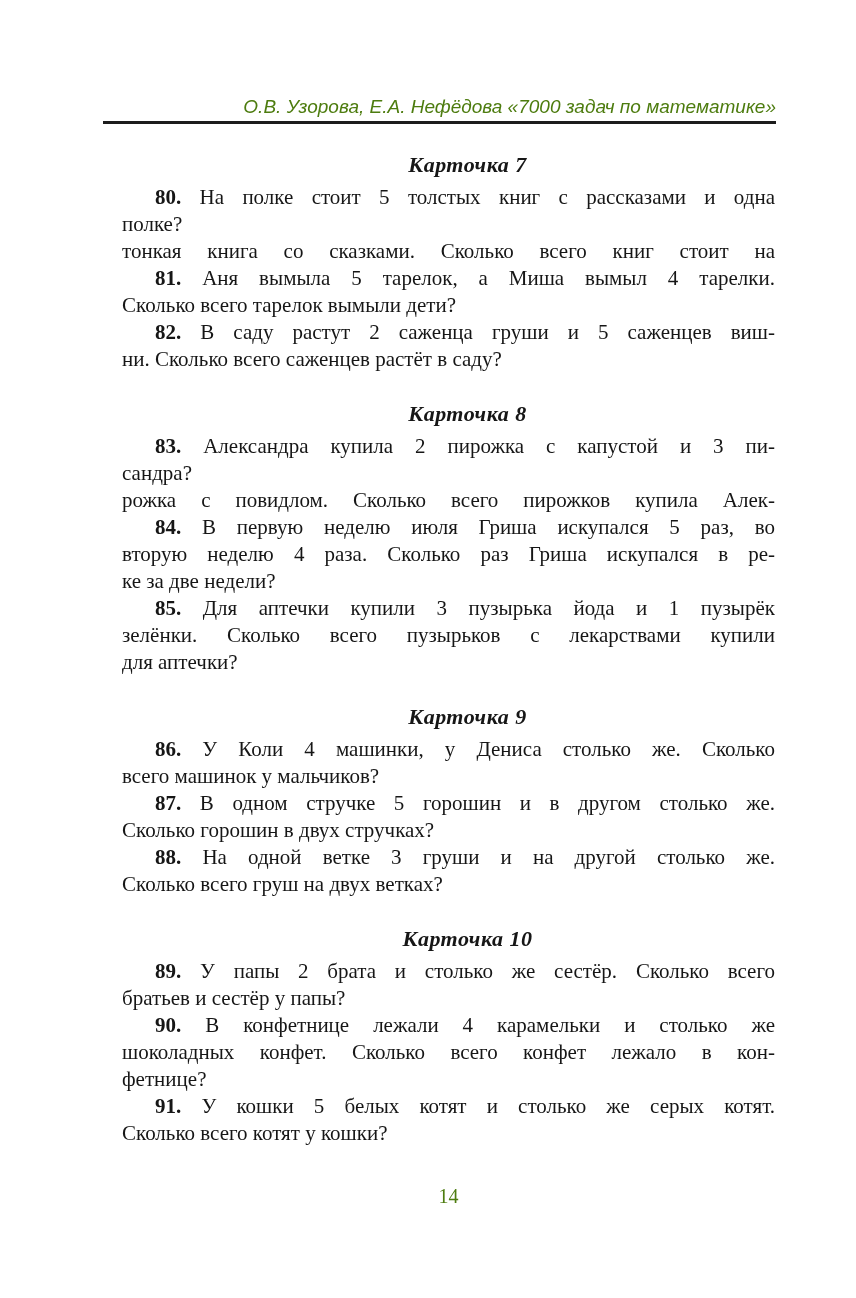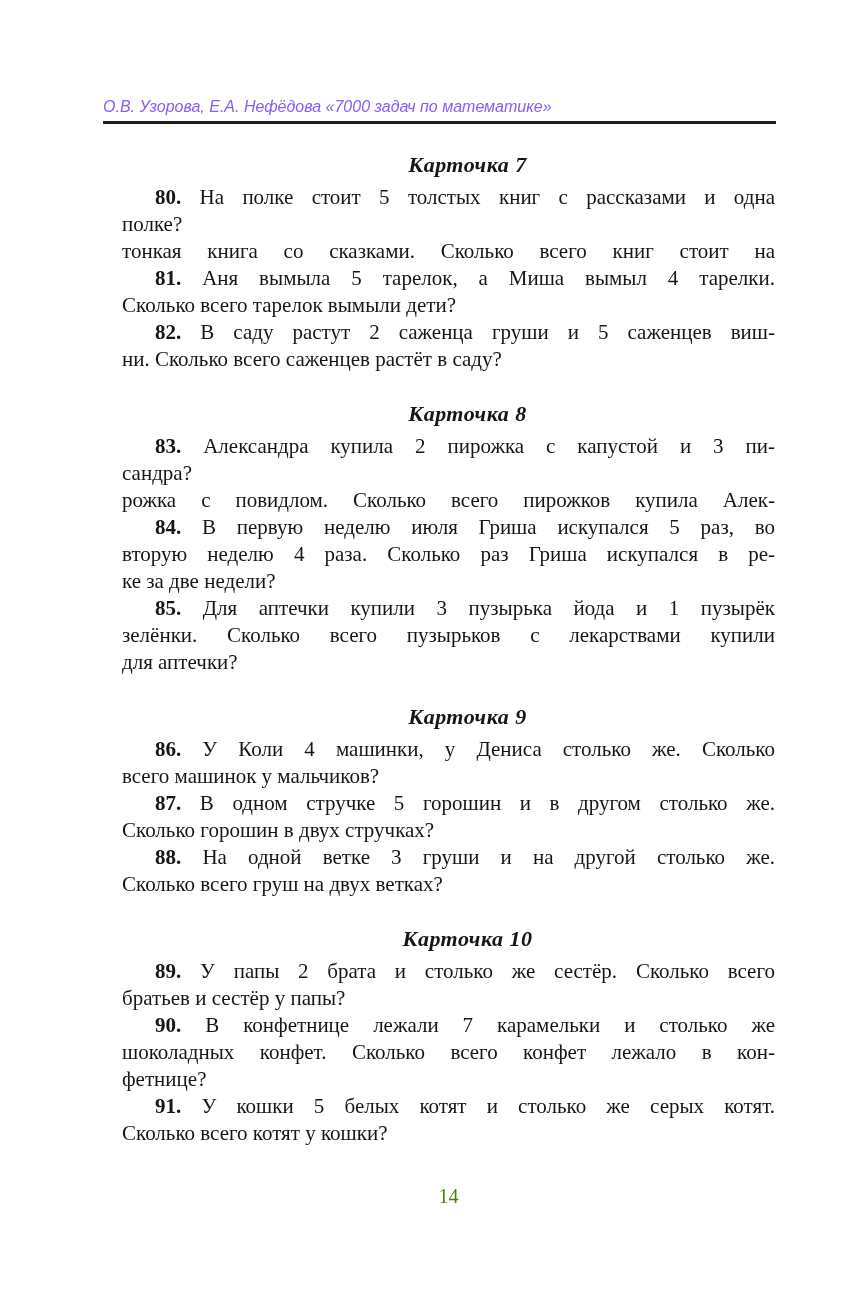--- a/index.html
+++ b/index.html
@@ -16,24 +16,25 @@
     position: relative;
   }
   .page-header {
     margin: 96px 80px 0 103px;
     border-bottom: 3px solid #1c1c1c;
     padding-bottom: 3px;
   }
   .page-header-title {
     font-family: "Liberation Sans", sans-serif;
     font-style: italic;
-    font-size: 16px;
+    font-size: 19px;
     line-height: 22px;
-    color: #8b5cf6;
+    color: #4d7c0f;
     white-space: nowrap;
+    text-align: right;
   }
   .content {
     margin: 0 81px 0 122px;
   }
   .section {
     margin-top: 28px;
   }
   .section-title {
     font-size: 22px;
     font-weight: bold;
@@ -134,21 +135,21 @@
     </div>
   </div>
 
   <div class="section">
     <h2 class="section-title">Карточка 10</h2>
     <div class="problem">
       <span class="line first justify"><b class="pnum">89.</b> <span>У папы 2 брата и столько же сестёр. Сколько всего</span></span>
       <span class="line last">братьев и сестёр у папы?</span>
     </div>
     <div class="problem">
-      <span class="line first justify"><b class="pnum">90.</b> <span>В конфетнице лежали 7 карамельки и столько же</span></span>
+      <span class="line first justify"><b class="pnum">90.</b> <span>В конфетнице лежали 4 карамельки и столько же</span></span>
       <span class="line justify">шоколадных конфет. Сколько всего конфет лежало в кон-</span>
       <span class="line last">фетнице?</span>
     </div>
     <div class="problem">
       <span class="line first justify"><b class="pnum">91.</b> <span>У кошки 5 белых котят и столько же серых котят.</span></span>
       <span class="line last">Сколько всего котят у кошки?</span>
     </div>
   </div>
 
   <div class="page-number">14</div>

